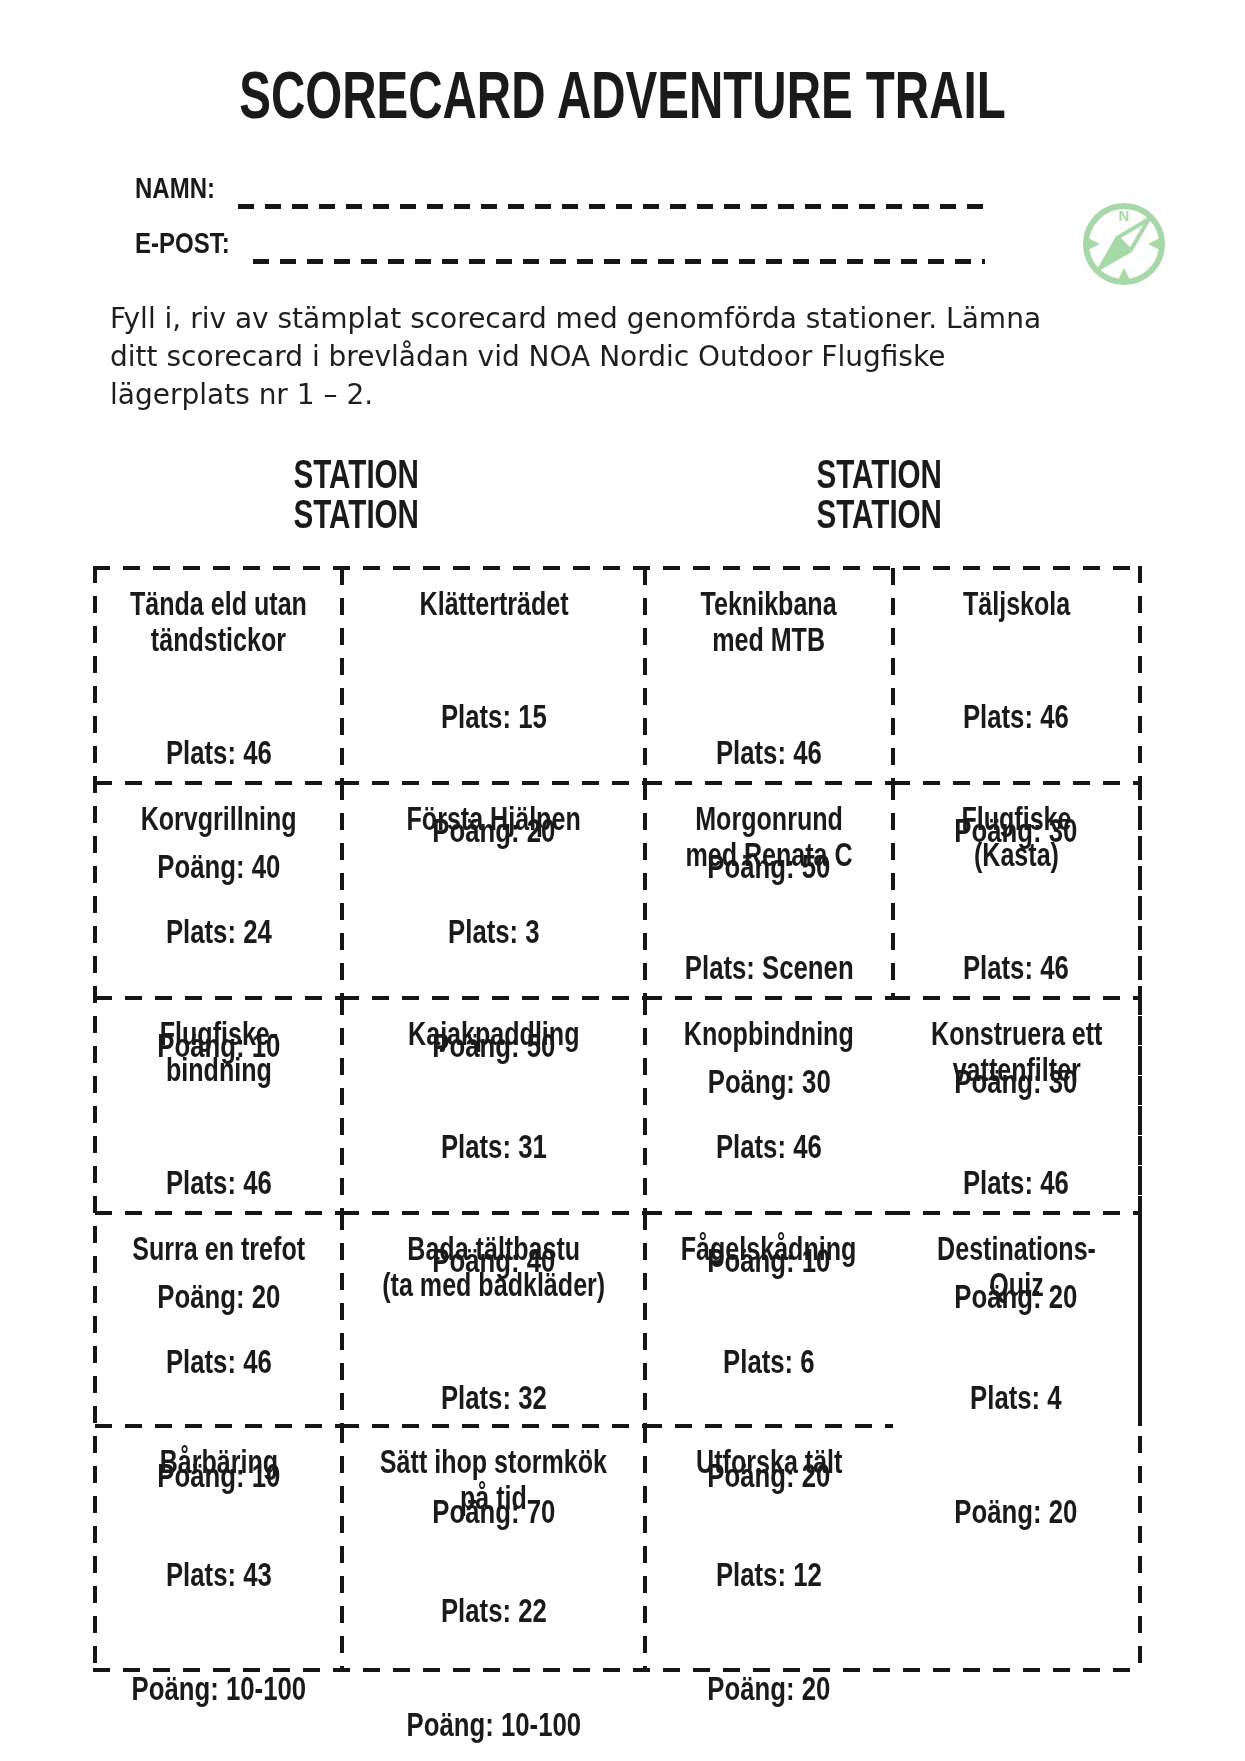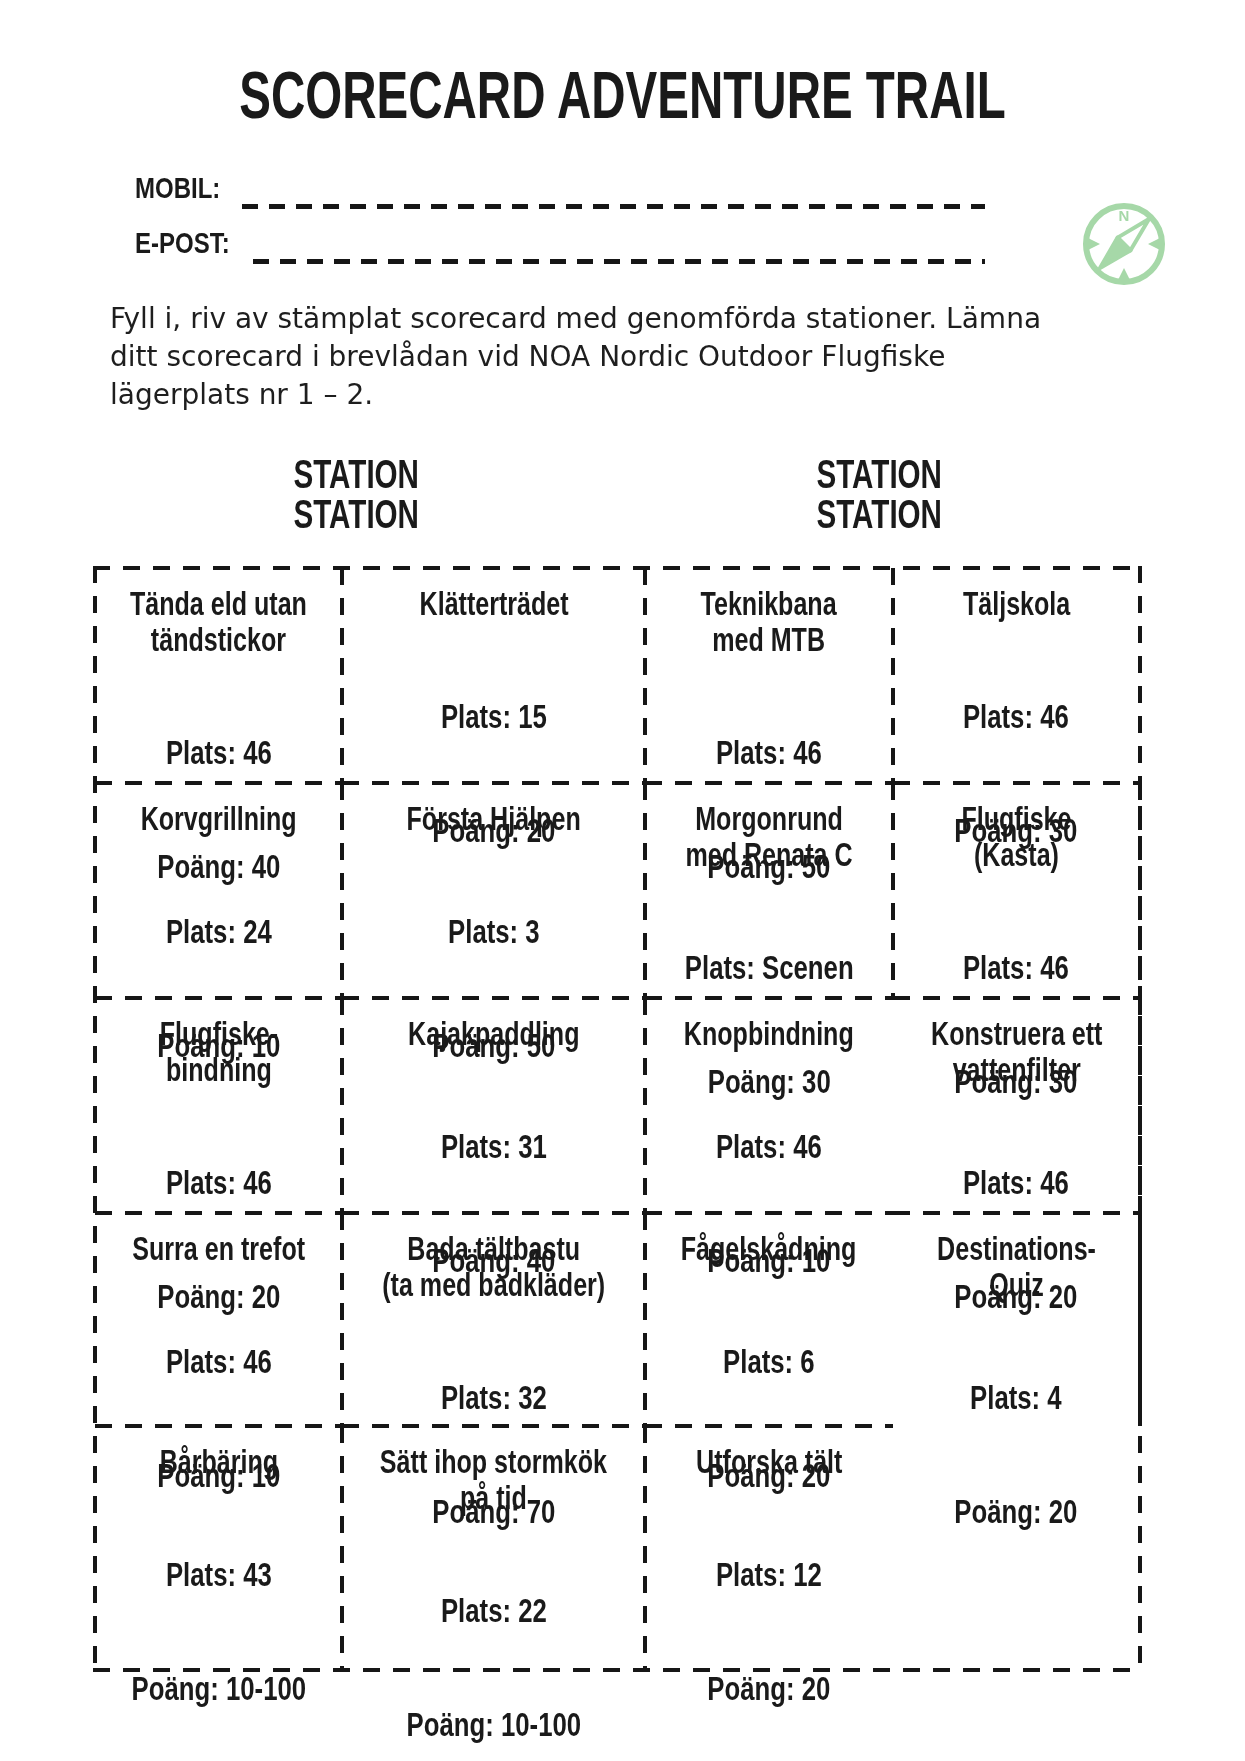--- a/index.html
+++ b/index.html
@@ -93,21 +93,21 @@
     transform:scaleX(0.78); transform-origin:center;
   }
 </style>
 </head>
 <body>
 
 <div class="title stamp">SCORECARD ADVENTURE TRAIL</div>
 
 <div class="form">
   <div class="form-row">
-    <div class="form-label stamp">MOBIL:</div>
+    <div class="form-label stamp">NAMN:</div>
     <div class="dash-line"></div>
   </div>
   <div class="form-row">
     <div class="form-label stamp">E-POST:</div>
     <div class="dash-line"></div>
   </div>
 </div>
 
 <svg class="compass" viewBox="0 0 96 96">
   <circle cx="48" cy="50" r="38" fill="none" stroke="#a6d8a8" stroke-width="6"></circle>

